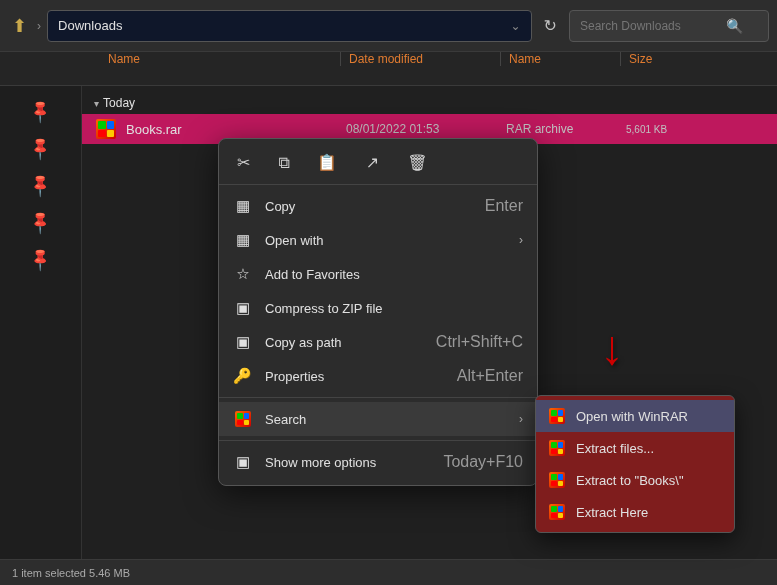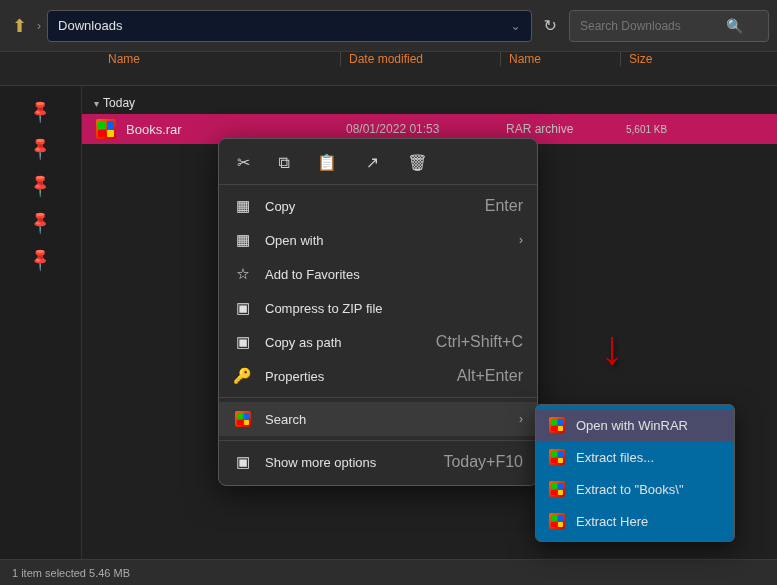--- a/index.html
+++ b/index.html
@@ -301,27 +301,26 @@
     .ctx-item.highlighted {
       background: #3a3a3a;
     }
 
     
     .submenu {
       position: absolute;
       top: 395px;
       left: 535px;
       width: 200px;
-      background: #0369a1;
+      background: #7f1d1d;
       border: 1px solid #555;
       border-radius: 6px;
       box-shadow: 0 8px 24px rgba(0,0,0,0.6);
       z-index: 110;
       padding: 4px 0;
-      margin-top: 9px;
     }
 
     .submenu-item {
       display: flex;
       align-items: center;
       padding: 7px 12px;
       cursor: pointer;
       gap: 10px;
       color: #e0e0e0;
     }

